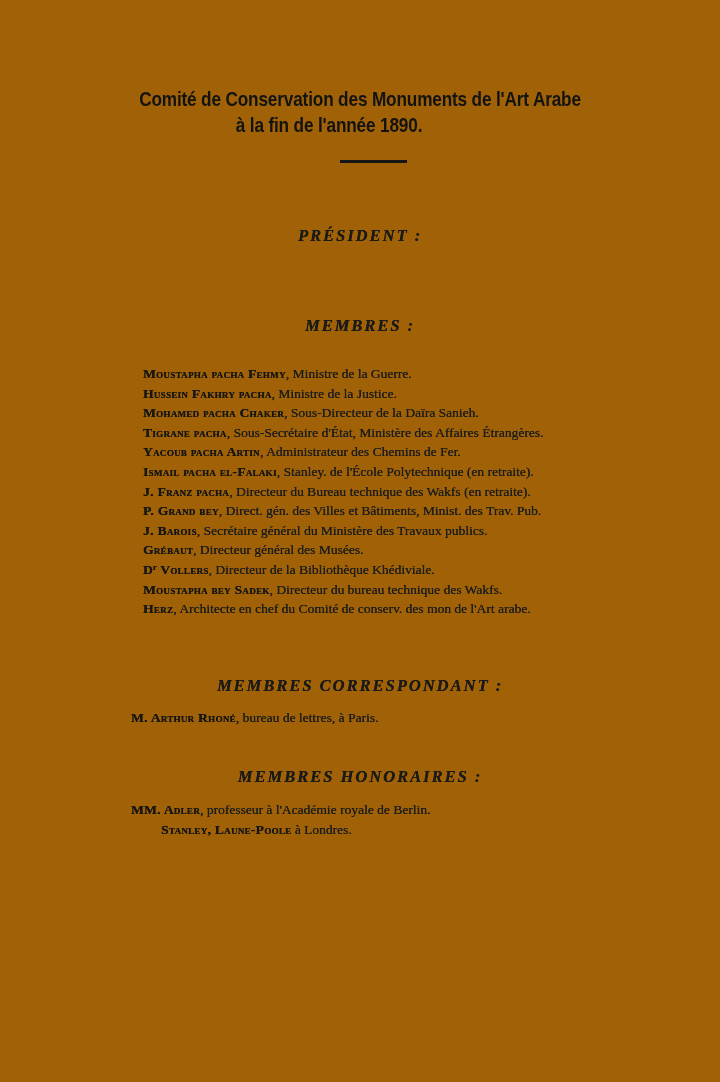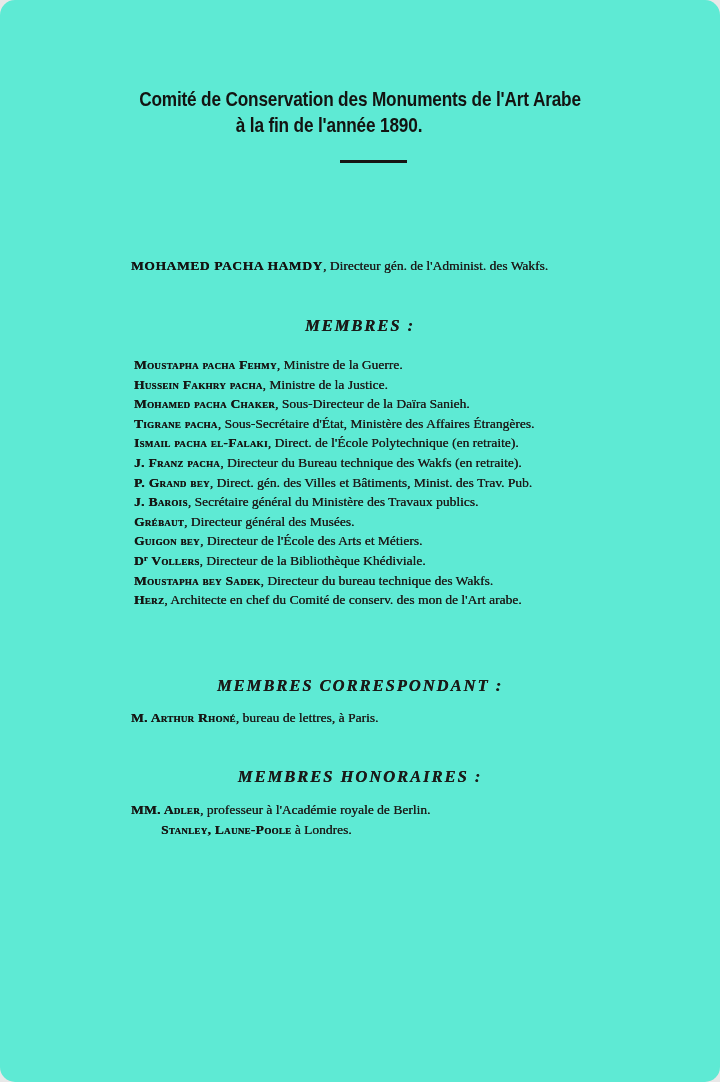--- a/index.html
+++ b/index.html
@@ -1,25 +1,24 @@
 <!DOCTYPE html>
 <html><head>
 <meta charset="utf-8">
 <style>
   html, body { margin: 0; padding: 0; background: #e8e8e8; }
   .page {
     position: relative;
     width: 720px;
     height: 1082px;
     margin: 0 auto;
-    background: #5eead4;
+    background: #a16207;
     overflow: hidden;
     color: #1b1b19;
     font-family: "Liberation Serif", serif;
-    border-radius: 15px;
   }
 
   
   .doc-title {
     position: absolute;
     top: 86px;
     left: 0; right: 0;
     text-align: center;
     font-family: "Liberation Sans", sans-serif;
     font-weight: bold;
@@ -63,21 +62,21 @@
     font-size: 13.5px;
     line-height: 16px;
     white-space: nowrap;
     text-shadow: 0.25px 0 0 currentColor;
     color: #1d1d1b;
   }
 
   .list {
     position: absolute;
     left: 131px;
-    margin: 3px;
+    margin: 12px;
   }
   .list .row {
     margin: 0;
     font-size: 13.5px;
     line-height: 19.6px;
     white-space: nowrap;
     text-shadow: 0.25px 0 0 currentColor;
     color: #1d1d1b;
   }
 
@@ -99,36 +98,36 @@
 
 <div class="page">
 
   <header class="doc-title">
     <div class="t1">Comité de Conservation des Monuments de l'Art Arabe</div>
     <div class="t2">à la fin de l'année 1890.</div>
   </header>
 
   <div class="rule"></div>
 
+  <h2 class="sec" style="top:226px">PRÉSIDENT :</h2>
 
-  <p class="line" style="top:258px"><span class="allcaps">MOHAMED PACHA HAMDY</span><span>, Directeur gén. de l'Administ. des Wakfs.</span></p>
 
   <h2 class="sec" style="top:316px">MEMBRES :</h2>
 
   <div class="list" style="top:352px">
     <p class="row"><span class="smallcaps">Moustapha pacha Fehmy</span><span>, Ministre de la Guerre.</span></p>
     <p class="row"><span class="smallcaps">Hussein Fakhry pacha</span><span>, Ministre de la Justice.</span></p>
     <p class="row"><span class="smallcaps">Mohamed pacha Chaker</span><span>, Sous-Directeur de la Daïra Sanieh.</span></p>
     <p class="row"><span class="smallcaps">Tigrane pacha</span><span>, Sous-Secrétaire d'État, Ministère des Affaires Étrangères.</span></p>
-    <p class="row"><span class="smallcaps">Ismail pacha el-Falaki</span><span>, Direct. de l'École Polytechnique (en retraite).</span></p>
+    <p class="row"><span class="smallcaps">Yacoub pacha Artin</span><span>, Administrateur des Chemins de Fer.</span></p>
+    <p class="row"><span class="smallcaps">Ismail pacha el-Falaki</span><span>, Stanley. de l'École Polytechnique (en retraite).</span></p>
     <p class="row"><span class="smallcaps">J. Franz pacha</span><span>, Directeur du Bureau technique des Wakfs (en retraite).</span></p>
     <p class="row"><span class="smallcaps">P. Grand bey</span><span>, Direct. gén. des Villes et Bâtiments, Minist. des Trav. Pub.</span></p>
     <p class="row"><span class="smallcaps">J. Barois</span><span>, Secrétaire général du Ministère des Travaux publics.</span></p>
     <p class="row"><span class="smallcaps">Grébaut</span><span>, Directeur général des Musées.</span></p>
-    <p class="row"><span class="smallcaps">Guigon bey</span><span>, Directeur de l'École des Arts et Métiers.</span></p>
     <p class="row"><span class="smallcaps">Dʳ Vollers</span><span>, Directeur de la Bibliothèque Khédiviale.</span></p>
     <p class="row"><span class="smallcaps">Moustapha bey Sadek</span><span>, Directeur du bureau technique des Wakfs.</span></p>
     <p class="row"><span class="smallcaps">Herz</span><span>, Architecte en chef du Comité de conserv. des mon de l'Art arabe.</span></p>
   </div>
 
   <h2 class="sec" style="top:676px">MEMBRES CORRESPONDANT :</h2>
 
   <p class="line" style="top:710px"><span class="smallcaps">M. Arthur Rhoné</span><span>, bureau de lettres, à Paris.</span></p>
 
   <h2 class="sec" style="top:767px">MEMBRES HONORAIRES :</h2>

